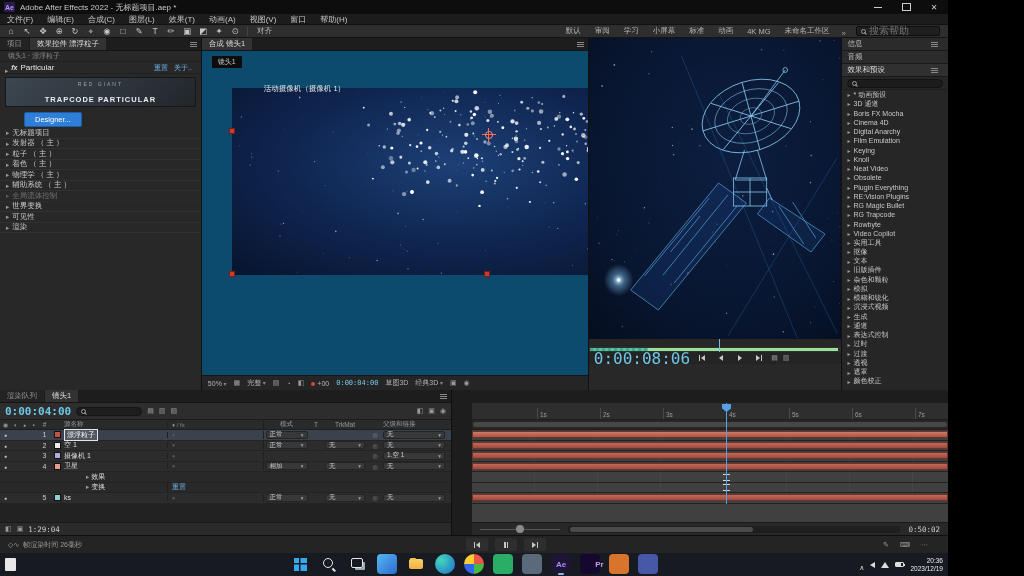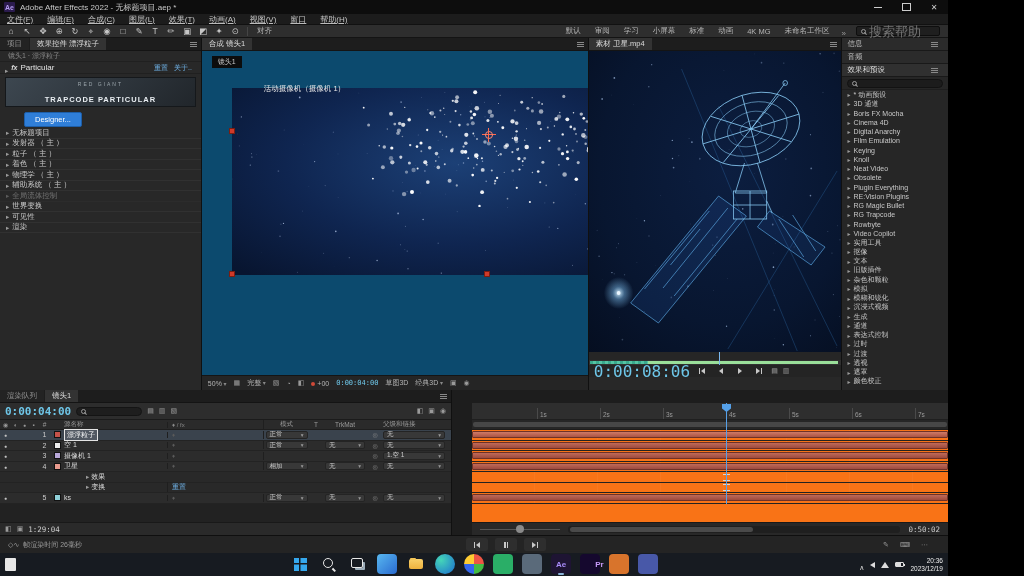--- a/index.html
+++ b/index.html
@@ -13,35 +13,35 @@
   .titlebar { height:14px; background:#0d0d0d; display:flex; align-items:center; padding-left:4px; gap:5px; }
   .app-badge { width:11px; height:10px; background:#2b1b4e; color:#b49cf0; font-size:7px; font-weight:bold;
     display:flex; align-items:center; justify-content:center; border-radius:1px; }
   .title-text { font-size:8px; color:#c8c8c8; white-space:nowrap; }
   .win-controls { margin-left:auto; display:flex; height:100%; }
   .win-controls > span { width:28px; display:flex; align-items:center; justify-content:center; }
   .wc-min::before { content:""; width:8px; height:1px; background:#ccc; display:block; }
   .wc-max::before { content:""; width:7px; height:6px; border:1px solid #ccc; display:block; }
   .wc-close::before { content:"✕"; color:#ccc; font-size:8px; }
 
-  .menubar { height:11px; background:#1c1c1c; display:flex; align-items:center; border-bottom:1px solid #111;text-decoration:underline; }
+  .menubar { height:11px; background:#1c1c1c; display:flex; align-items:center; border-bottom:1px solid #111; }
   .menu-item { font-size:8px; color:#c4c4c4; padding:0 7px; white-space:nowrap; }
 
   .toolbar { height:13px; background:#2e2e2e; display:flex; align-items:center; padding:0 4px; gap:2px; border-bottom:1px solid #141414; }
   .tool { width:14px; height:12px; display:flex; align-items:center; justify-content:center; }
   .tool i { font-style:normal; font-size:8.5px; color:#c6c6c6; }
   .tb-sep { width:1px; height:9px; background:#454545; margin:0 3px; }
   .snap-label { font-size:7.5px; color:#bbb; margin-left:4px; }
   .tb-spacer { flex:1; }
   .ws { font-size:7.5px; color:#b4b4b4; margin:0 6px; white-space:nowrap; }
   .ws-more::before { content:"»"; color:#999; font-size:8px; margin:0 4px; }
   .search-box { display:flex; align-items:center; gap:3px; background:#1f1f1f; border:1px solid #0e0e0e;
     border-radius:2px; height:10px; width:84px; padding:0 4px; margin:0 4px; }
-  .search-box input { background:transparent; border:0; outline:none; color:#aaa; font-size:13px; width:100%;
-    font-family:Liberation Sans, sans-serif; }
+  .search-box input { background:transparent; border:0; outline:none; color:#aaa; font-size:10px; width:100%;
+    font-family:Liberation Mono, monospace; }
   .mag { position:relative; width:5px; height:5px; border:1px solid #999; border-radius:50%; flex:none; }
   .mag::after { content:""; position:absolute; width:3px; height:1px; background:#999; right:-2px; bottom:-1px; transform:rotate(45deg); }
   .ham { display:inline-block; width:7px; height:1px; background:#888; box-shadow:0 -2px 0 #888,0 2px 0 #888; flex:none; }
 
   
   .main { display:flex; height:352px; background:#161616; }
   .panel { height:100%; background:#282828; border-right:1px solid #101010; display:flex; flex-direction:column; }
   .ptabs { height:13px; background:#1d1d1d; display:flex; align-items:flex-end; border-bottom:1px solid #141414; flex:none; }
   .ptab { height:12px; line-height:12px; padding:0 7px; font-size:7.5px; color:#919191; background:#232323; margin-right:1px; white-space:nowrap; }
   .ptab.active { background:#333; color:#ddd; }
@@ -113,21 +113,21 @@
     padding:0 6px; font-size:7.5px; color:#bdbdbd; flex:none; }
   .rp-search { height:13px; display:flex; align-items:center; padding:0 5px; border-bottom:1px solid #1e1e1e; flex:none; }
   .rp-search .sbox { display:flex; align-items:center; gap:3px; width:100%; height:9px; background:#1c1c1c;
     border:1px solid #121212; border-radius:6px; padding:0 4px; }
   .cat { height:9.25px; display:flex; align-items:center; gap:3px; padding-left:6px; font-size:7px; color:#c8c8c8; }
   .cat .twirl::before { font-size:6px; }
 
   
   .tl { display:flex; height:145px; background:#1d1d1d;gap:20px; }
   .tl-left { width:548px; display:flex; flex-direction:column; background:#262626; border-right:1px solid #101010; }
-  .tl-right { width:476px; position:relative; display:flex; flex-direction:column; background:#f97316; }
+  .tl-right { width:476px; position:relative; display:flex; flex-direction:column; background:#404040; }
   .tl-control { height:17px; background:#2d2d2d; border-bottom:1px solid #1b1b1b; display:flex; align-items:center;
     gap:5px; padding:0 5px; flex:none; }
   .big-tc { font-size:11px; font-weight:bold; }
   .mini-search { display:flex; align-items:center; gap:3px; background:#1e1e1e; border:1px solid #141414;
     border-radius:7px; height:9px; width:66px; padding:0 4px; }
   .tl-hdr { height:10px; background:#2a2a2a; border-bottom:1px solid #1e1e1e; display:flex; align-items:center;
     font-size:6.5px; color:#9a9a9a; flex:none; }
   .ce{width:11px;text-align:center;} .ca,.cb,.cc{width:9px;text-align:center;} .cn{width:13px;text-align:center;}
   .cl{width:13px;display:flex;align-items:center;justify-content:center;}
   .cname{flex:1;display:flex;align-items:center;gap:2px;overflow:hidden;}
@@ -694,24 +694,20 @@
         <span><span class="expdot"></span><span>+00</span></span>
         <span class="tc">0:00:04:00</span>
         <span>草图3D</span>
         <span class="ddt">经典3D</span>
         <i class="gi i-box"></i>
         <i class="gi i-dot"></i>
       </div>
     </div>
 
     <div class="panel p-footage">
-      <div class="ptabs">
-        <span class="ptab active">素材 卫星.mp4</span>
-        <span class="ham ptab-ham"></span>
-      </div>
       <svg class="footage-svg" viewBox="0 0 272 301" preserveAspectRatio="none">
         <defs>
           <radialGradient id="footbg" cx="55%" cy="40%" r="85%">
             <stop offset="0%" stop-color="#0c1e40"></stop>
             <stop offset="60%" stop-color="#081630"></stop>
             <stop offset="100%" stop-color="#050d1e"></stop>
           </radialGradient>
           <radialGradient id="flare" cx="50%" cy="50%" r="50%">
             <stop offset="0%" stop-color="#dff4ff" stop-opacity="0.95"></stop>
             <stop offset="40%" stop-color="#7fc0f0" stop-opacity="0.45"></stop>

